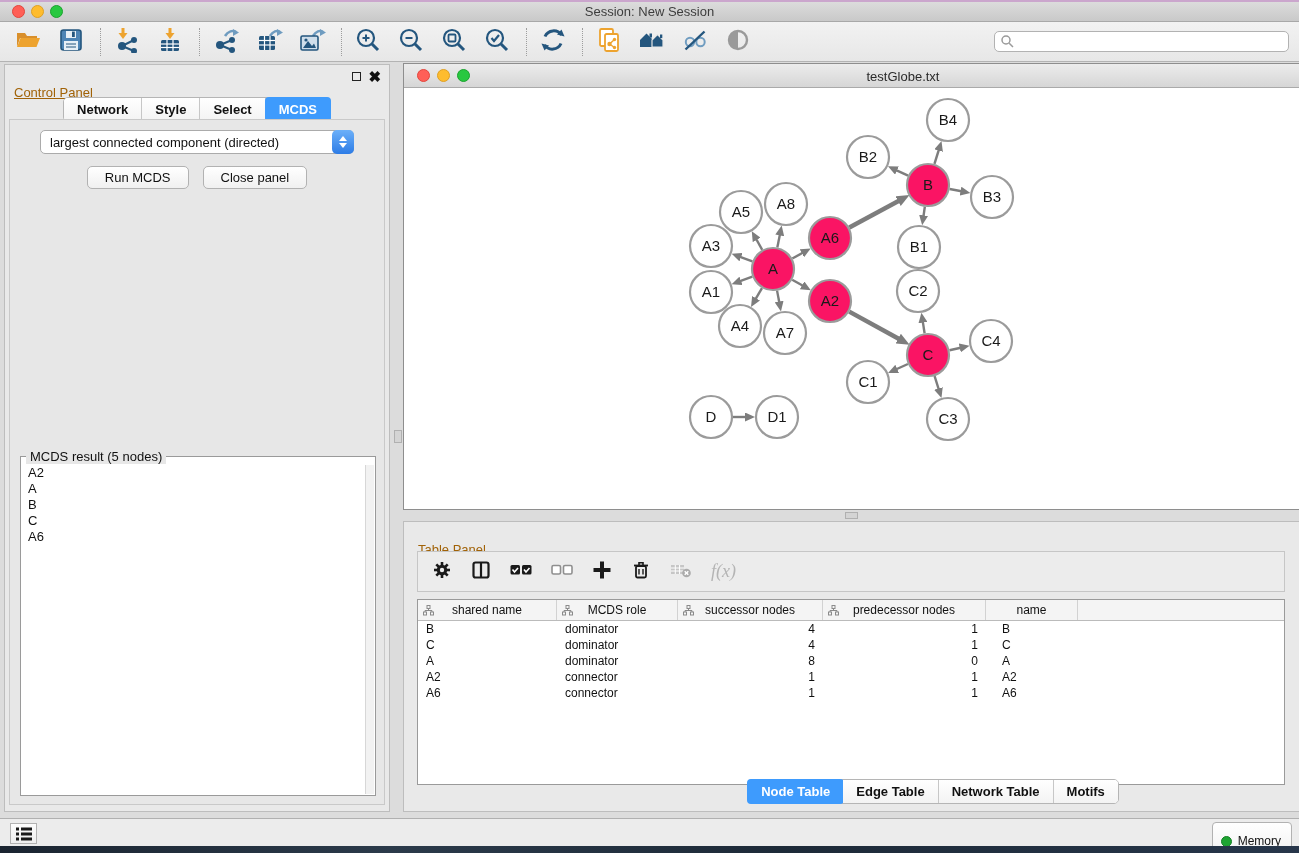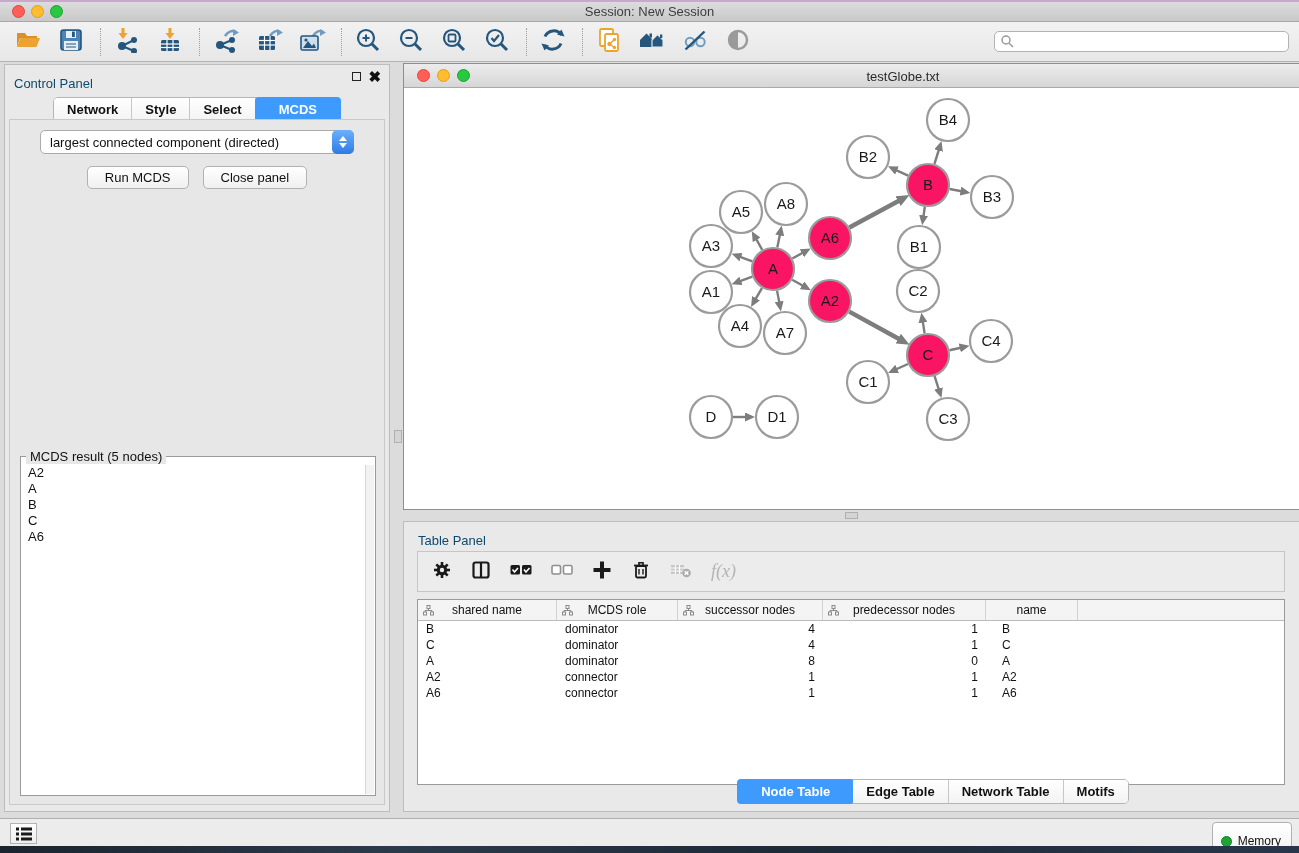--- a/index.html
+++ b/index.html
@@ -22,31 +22,31 @@
     display:flex; align-items:center; padding-left:12px; }
   .tb-btn { width:32px; height:32px; display:flex; align-items:center; justify-content:center; margin-right:11px; }
   .tb-div { width:1px; height:28px; margin:0 10px 0 2px; border-left:1px dotted #9d9d9d; }
   .searchbox { position:absolute; right:10px; top:9px; width:295px; height:21px; background:#fff;
     border:1px solid #b2b2b2; border-radius:5px; display:flex; align-items:center; padding-left:5px; }
 
   
   .control-panel { position:absolute; left:4px; top:64px; width:386px; height:748px;
     background:#e9e9e9; border:1px solid #bdbdbd; }
   .panel-head { position:relative; height:26px; }
-  .panel-head .ph-title { position:absolute; left:9px; top:11px; font-size:13px; color:#0c4a6e; }
+  .panel-head .ph-title { position:absolute; left:9px; top:20px; font-size:13px; color:#a16207;text-decoration:underline; }
   .ph-icons { position:absolute; right:8px; top:6px; display:flex; gap:7px; align-items:center; }
   .float-ic { width:9px; height:9px; border:1.6px solid #222; display:inline-block; }
   .close-ic { font-size:15px; font-weight:bold; color:#111; line-height:11px; }
   .cp-tabs { position:absolute; left:0; right:0; top:32px; display:flex; justify-content:center; }
   .seg { display:inline-flex; border:1px solid #b5b5b5; border-radius:5px; background:#fff; overflow:visible; }
   .seg .tab { padding:4px 13px; font-size:13px; color:#111; background:linear-gradient(#fff,#f3f3f3);
     border-right:1px solid #c7c7c7;font-weight:bold; }
   .seg .tab:first-child { border-radius:4px 0 0 4px; }
   .seg .tab:last-child { border-right:none; border-radius:0 4px 4px 0; }
-  .seg .tab.active { background:#3e9bfd; color:#fff; border-radius:4px; margin:-1px; padding:5px 24px; border-right:none; }
+  .seg .tab.active { background:#3e9bfd; color:#fff; border-radius:4px; margin:-1px; padding:5px 14px; border-right:none; }
   .cp-body { position:absolute; left:4px; top:54px; width:376px; height:686px;
     border:1px solid #c9c9c9; background:#e7e7e7; }
   .opt-label { text-align:center; margin-top:18px; font-size:13px; color:#111; }
   .combo { position:relative; margin:10px auto 0 auto; width:314px; height:24px; background:#fff;
     border:1px solid #ababab; border-radius:5px; font-size:13px; color:#111;
     display:flex; align-items:center; padding-left:9px; }
   .combo .stepper { position:absolute; right:-1px; top:-1px; width:22px; height:24px; border-radius:5px;
     background:linear-gradient(#6cb0f9,#2d7ce6); display:flex; flex-direction:column; align-items:center; justify-content:center; gap:2px; }
   .arr-up { width:0; height:0; border-left:4px solid transparent; border-right:4px solid transparent; border-bottom:5px solid #fff; }
   .arr-dn { width:0; height:0; border-left:4px solid transparent; border-right:4px solid transparent; border-top:5px solid #fff; }

